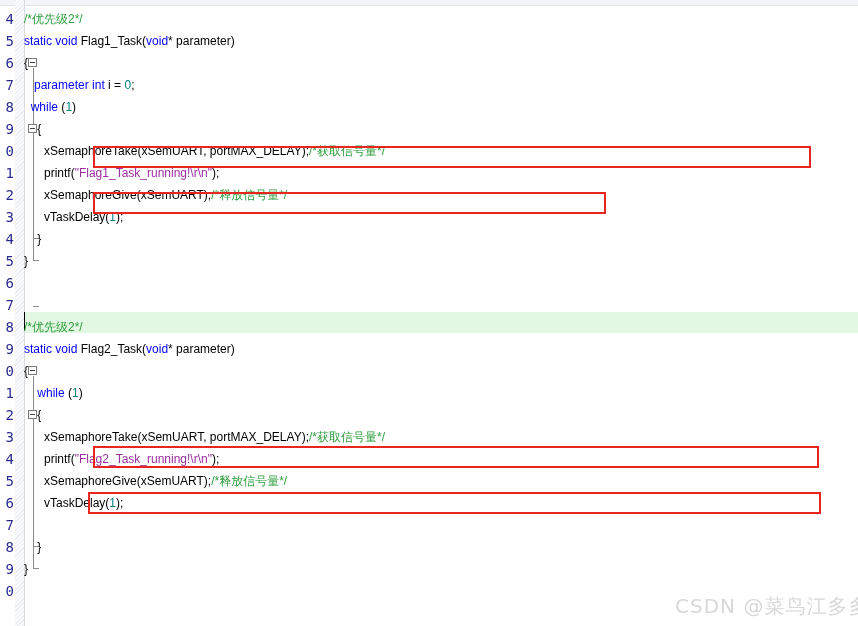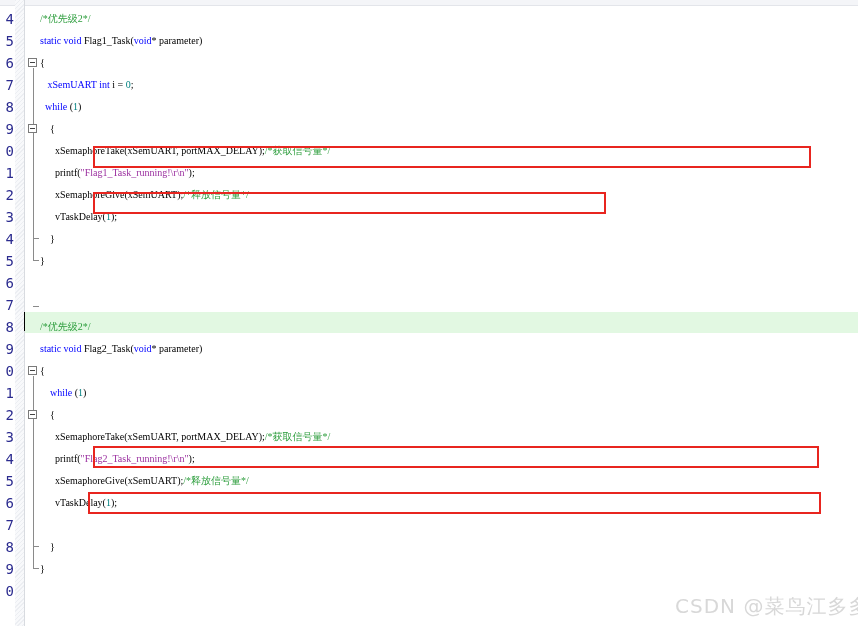--- a/index.html
+++ b/index.html
@@ -76,27 +76,27 @@
     position: absolute;
     left: 33px;
     width: 6px;
     height: 1px;
     background: #8a8a8a;
   }
 
   
   .code-line {
     position: absolute;
-    left: 40px;
+    left: 24px;
     height: 22px;
     line-height: 22px;
-    font-size: 10px;
+    font-size: 12px;
     white-space: pre;
     color: #000000;
-    font-family: Liberation Serif, serif;
+    font-family: Liberation Sans, sans-serif;
     letter-spacing: 0px;
   }
   .kw   { color: #0000ff; }
   .num  { color: #008080; }
   .str  { color: #9b30a0; }
   .cmt  { color: #2e9e3e; }
   .plain{ color: #000000; }
 
   
   .cur-line-hl {
@@ -198,21 +198,21 @@
       <div class="fold-end" style="top: 306px;"></div>
     </div>
   <div id="highlight-layer">
       <div class="cur-line-hl" style="top: 312px; width: 833px;"></div>
       <div class="caret" style="left: 24px; top: 312px; height: 19px;"></div>
     </div>
   <div id="code-layer">
       <div class="code-line" style="top: 8px;"><span class="cmt">/*优先级2*/</span></div>
       <div class="code-line" style="top: 30px;"><span class="kw">static</span><span class="plain"> </span><span class="kw">void</span><span class="plain"> Flag1_Task(</span><span class="kw">void</span><span class="plain">* parameter)</span></div>
       <div class="code-line" style="top: 52px;"><span class="plain">{</span></div>
-      <div class="code-line" style="top: 74px;"><span class="plain">   </span><span class="kw">xSemUART</span><span class="plain"> </span><span class="kw">int</span><span class="plain"> i = </span><span class="num">0</span><span class="plain">;</span></div>
+      <div class="code-line" style="top: 74px;"><span class="plain">   </span><span class="kw">parameter</span><span class="plain"> </span><span class="kw">int</span><span class="plain"> i = </span><span class="num">0</span><span class="plain">;</span></div>
       <div class="code-line" style="top: 96px;"><span class="plain">  </span><span class="kw">while</span><span class="plain"> (</span><span class="num">1</span><span class="plain">)</span></div>
       <div class="code-line" style="top: 118px;"><span class="plain">    {</span></div>
       <div class="code-line" style="top: 140px;"><span class="plain">      xSemaphoreTake(xSemUART, portMAX_DELAY);</span><span class="cmt">/*获取信号量*/</span></div>
       <div class="code-line" style="top: 162px;"><span class="plain">      printf(</span><span class="str">"Flag1_Task_running!\r\n"</span><span class="plain">);</span></div>
       <div class="code-line" style="top: 184px;"><span class="plain">      xSemaphoreGive(xSemUART);</span><span class="cmt">/*释放信号量*/</span></div>
       <div class="code-line" style="top: 206px;"><span class="plain">      vTaskDelay(</span><span class="num">1</span><span class="plain">);</span></div>
       <div class="code-line" style="top: 228px;"><span class="plain">    }</span></div>
       <div class="code-line" style="top: 250px;"><span class="plain">}</span></div>
       <div class="code-line" style="top: 272px;"></div>
       <div class="code-line" style="top: 294px;"></div>

